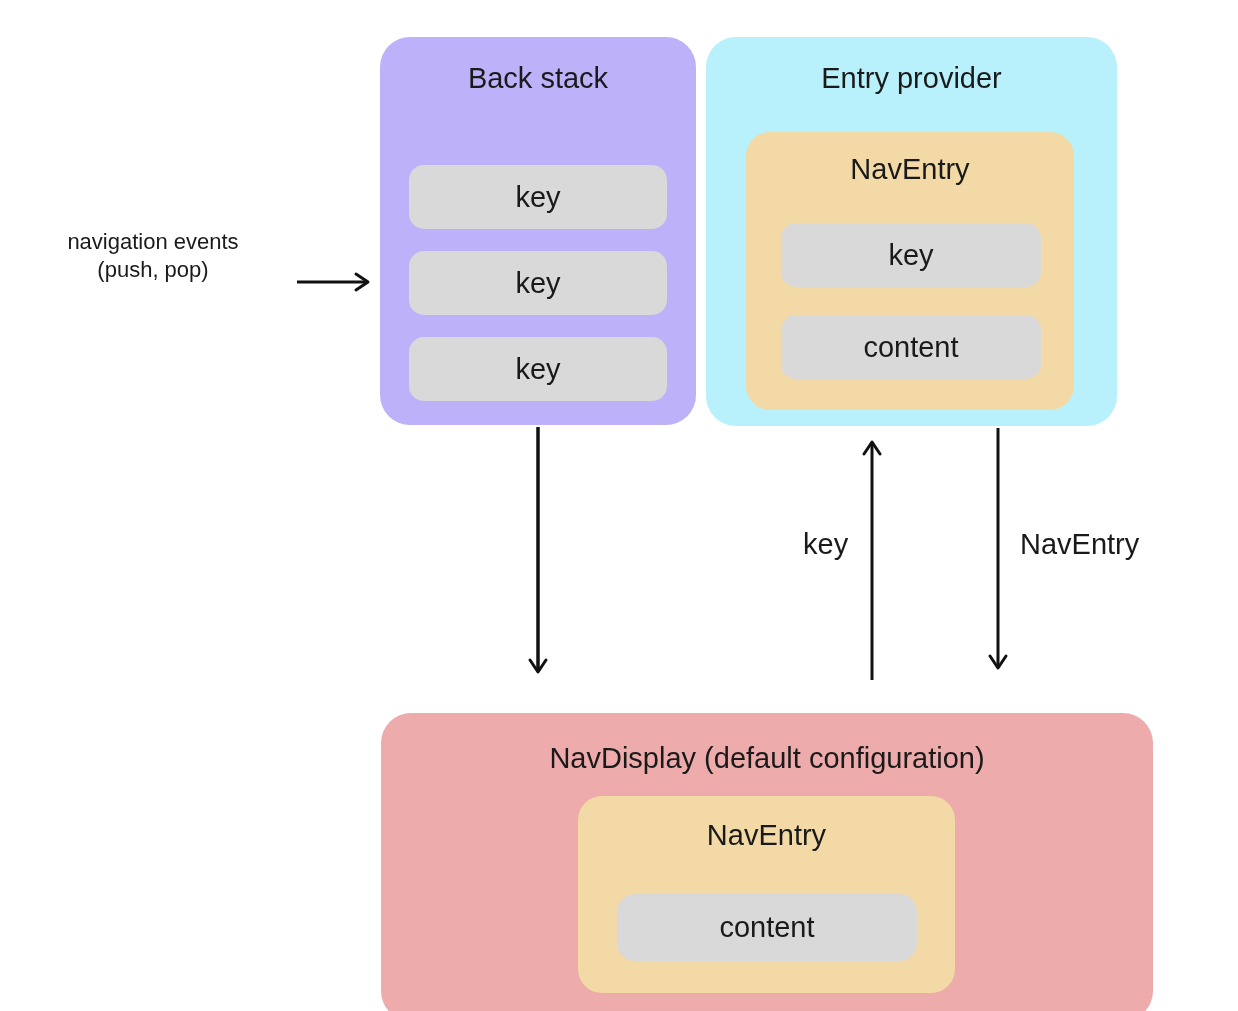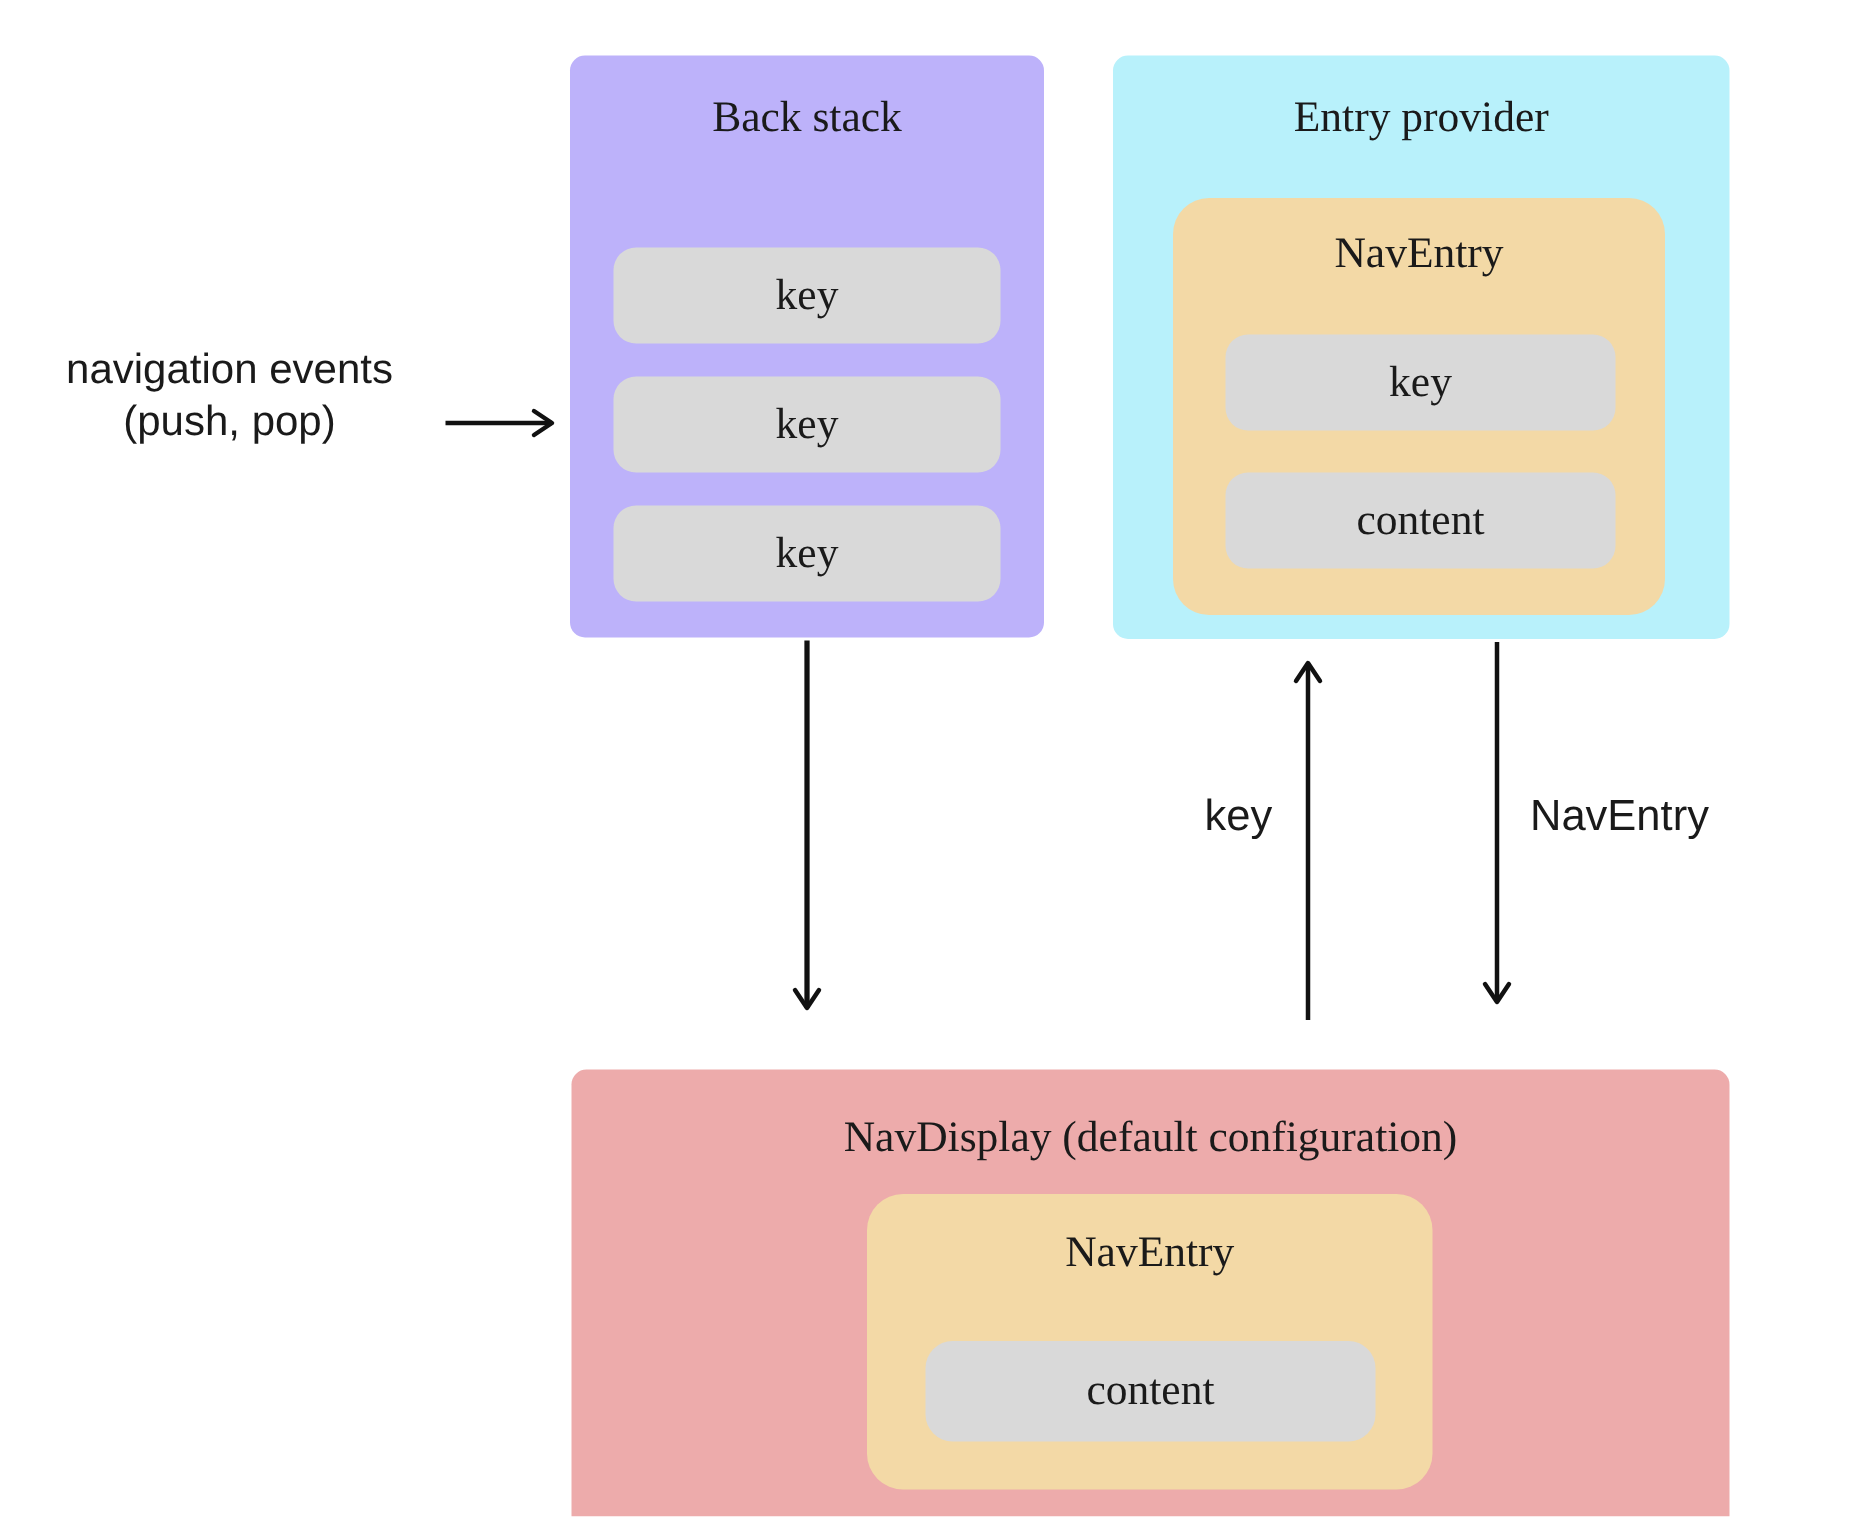--- a/index.html
+++ b/index.html
@@ -20,22 +20,21 @@
   }
   .canvas{
     position:relative;
     width:1238px;
     height:1011px;
     background:var(--canvas-bg);
     overflow:hidden;
   }
   .box{
     position:absolute;
-    border-radius:10px;
-    font-family:Liberation Serif, serif;
+    border-radius:30px;
   }
   .box-title{
     text-align:center;
     font-size:29px;
     line-height:1.2;
     color:var(--text);
     white-space:nowrap;
   }
   .pill{
     position:absolute;
@@ -53,21 +52,21 @@
     background:var(--back-stack-bg);
   }
   .back-stack .box-title{margin-top:24px;}
   .back-stack .keys{
     position:absolute; left:29px; top:128px; width:258px;
     display:flex; flex-direction:column; gap:22px;
   }
   .back-stack .keys .pill{position:relative; height:64px;}
   
   .entry-provider{
-    left:742px; top:37px; width:411px; height:389px;
+    left:706px; top:37px; width:411px; height:389px;
     background:var(--entry-provider-bg);
   }
   .entry-provider .box-title{margin-top:24px;}
   .nav-entry{
     position:absolute;
     background:var(--nav-entry-bg);
     border-radius:24px;
   }
   .entry-provider .nav-entry{
     left:40px; top:95px; width:328px; height:278px;
@@ -85,21 +84,21 @@
   .nav-display .nav-entry{
     left:197px; top:83px; width:377px; height:197px;
   }
   .nav-display .nav-entry .box-title{margin-top:22px;}
   .nav-display .pill-content{left:39px; top:98px; width:300px; height:67px; border-radius:18px;}
   
   .annotation{
     position:absolute;
     left:0px; top:228px; width:306px;
     text-align:center;
-    font-size:28px;
+    font-size:22px;
     line-height:1.25;
     color:var(--text);
   }
   
   .arrow-label{
     position:absolute;
     font-size:29px;
     color:var(--text);
     white-space:nowrap;
   }

